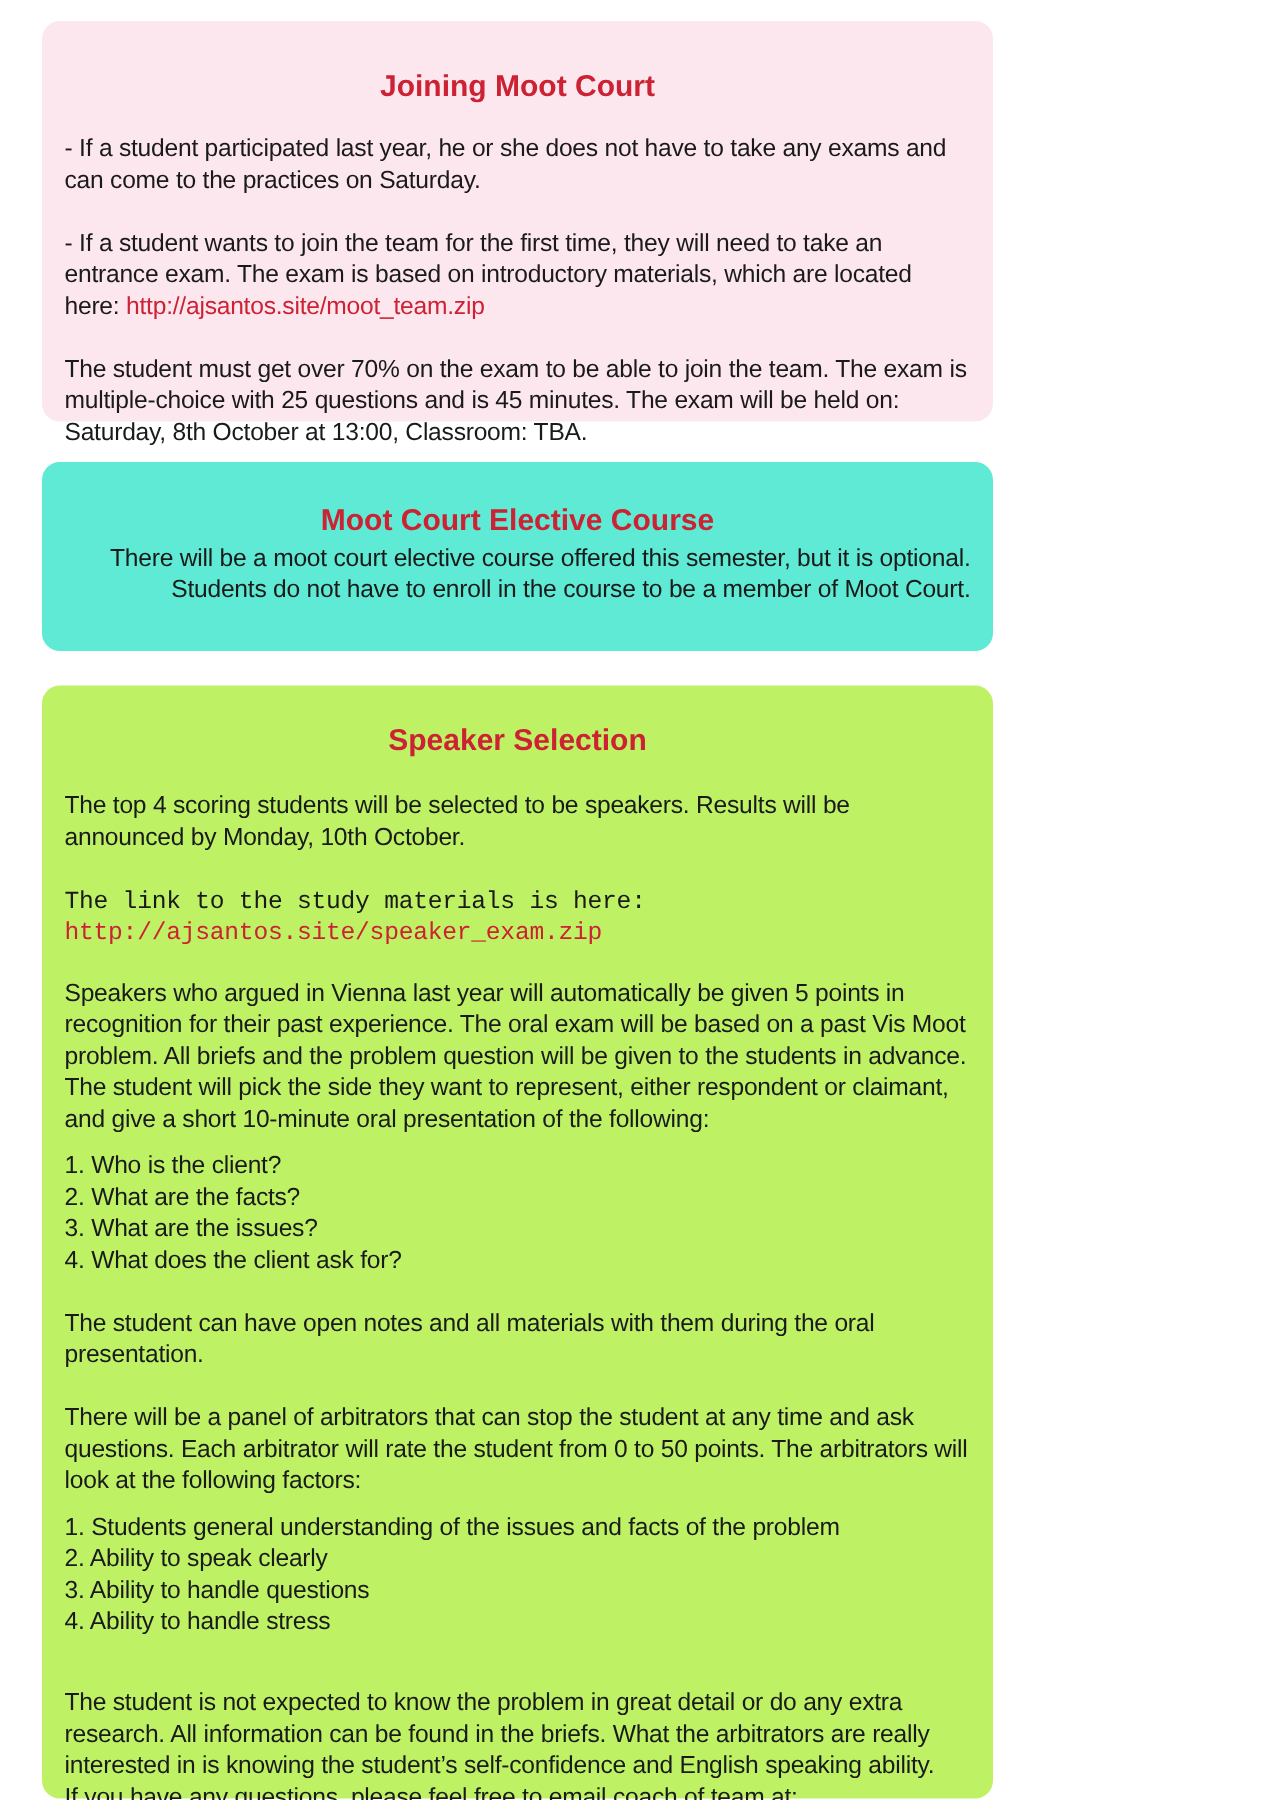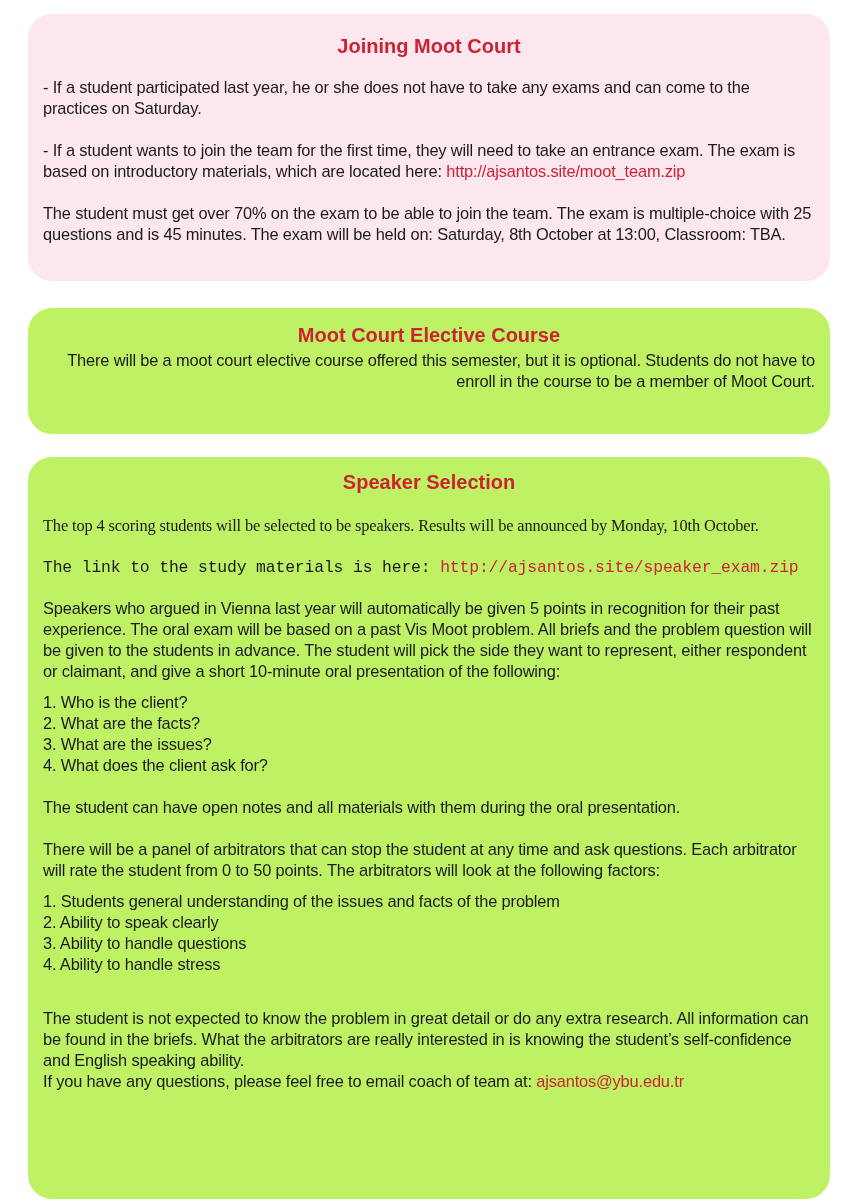--- a/index.html
+++ b/index.html
@@ -1,55 +1,55 @@
 <!DOCTYPE html>
 <html><head>
 <meta charset="utf-8">
 <style>
   html, body { margin: 0; padding: 0; background: #ffffff; }
   body {
     width: 849px; height: 1200px; overflow: hidden; position: relative;
     font-family: "Liberation Sans", sans-serif; color: #1a1a1a;
   }
   .box {
-    position: absolute; left: 28px; width: 802px;
-    border-radius: 24px; box-sizing: border-box;
-    padding: 0 15px;
+    position: absolute; left: 28px; width: 634px;
+    border-radius: 12px; box-sizing: border-box;
+    padding: 12px 15px;
   }
   .box h2 {
     margin: 0; text-align: center; color: #cc2233;
     font-size: 20px; font-weight: bold; line-height: 24px;
   }
   .box p {
     margin: 0; font-size: 16.4px; line-height: 21px; letter-spacing: -0.15px;
   }
   .box ol { list-style: none; margin: 0; padding: 0; font-size: 16.4px; line-height: 21px; letter-spacing: -0.15px; }
   .link { color: #cc2233; text-decoration: none; }
   #box1 { top: 14px; height: 267px; background: #fde7ef; }
-  #box2 { top: 308px; height: 126px; background: #bef264; }
+  #box2 { top: 308px; height: 126px; background: #5eead4; }
   #box3 { top: 457px; height: 742px; background: #bef264; }
 </style>
 </head>
 <body>
 
 <section id="box1" class="box">
   <h2 style="padding-top:20px;">Joining Moot Court</h2>
   <p style="margin-top:19px;">- If a student participated last year, he or she does not have to take any exams and can come to the practices on Saturday.</p>
   <p style="margin-top:21px;"><span>- If a student wants to join the team for the first time, they will need to take an entrance exam. The exam is based on introductory materials, which are located here: </span><a class="link" href="#">http://ajsantos.site/moot_team.zip</a></p>
   <p style="margin-top:21px;">The student must get over 70% on the exam to be able to join the team. The exam is multiple-choice with 25 questions and is 45 minutes. The exam will be held on: Saturday, 8th October at 13:00, Classroom: TBA.</p>
 </section>
 
 <section id="box2" class="box">
   <h2 style="padding-top:15px;">Moot Court Elective Course</h2>
   <p style="margin-top:3px;text-align:right;">There will be a moot court elective course offered this semester, but it is optional. Students do not have to enroll in the course to be a member of Moot Court.</p>
 </section>
 
 <section id="box3" class="box">
   <h2 style="padding-top:13px;">Speaker Selection</h2>
-  <p style="margin-top:21px;font-family:Liberation Serif, serif;">The top 4 scoring students will be selected to be speakers. Results will be announced by Monday, 10th October.</p>
+  <p style="margin-top:21px;">The top 4 scoring students will be selected to be speakers. Results will be announced by Monday, 10th October.</p>
   <p style="margin-top:21px;font-family:Liberation Mono, monospace;"><span>The link to the study materials is here: </span><a class="link" href="#">http://ajsantos.site/speaker_exam.zip</a></p>
   <p style="margin-top:20px;">Speakers who argued in Vienna last year will automatically be given 5 points in recognition for their past experience. The oral exam will be based on a past Vis Moot problem. All briefs and the problem question will be given to the students in advance. The student will pick the side they want to represent, either respondent or claimant, and give a short 10-minute oral presentation of the following:</p>
   <ol style="margin-top:10px;">
     <li>1. Who is the client?</li>
     <li>2. What are the facts?</li>
     <li>3. What are the issues?</li>
     <li>4. What does the client ask for?</li>
   </ol>
   <p style="margin-top:21px;">The student can have open notes and all materials with them during the oral presentation.</p>
   <p style="margin-top:21px;">There will be a panel of arbitrators that can stop the student at any time and ask questions. Each arbitrator will rate the student from 0 to 50 points. The arbitrators will look at the following factors:</p>

